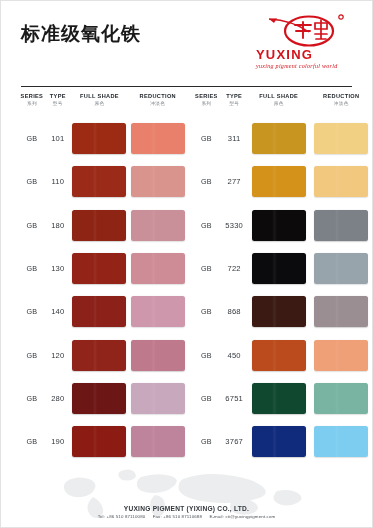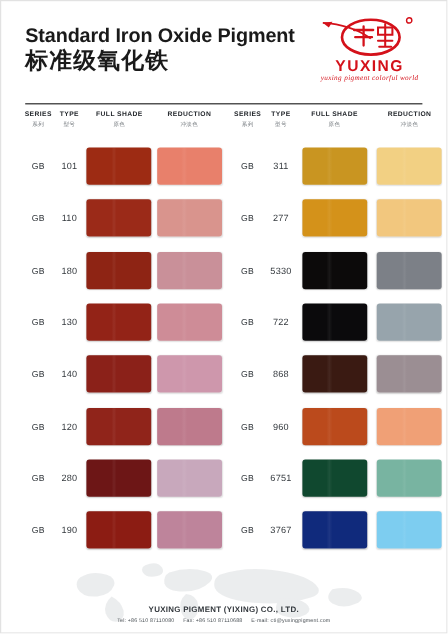--- a/index.html
+++ b/index.html
@@ -53,21 +53,20 @@
     line-height: 1.1;
     white-space: nowrap;
   }
 
   
   .logo {
     position: absolute;
     right: 12px;
     top: 12px;
     width: 104px;
-    text-align: center;
   }
   .logo-mark {
     position: relative;
     height: 34px;
   }
   .logo-mark svg { display: block; margin: 0 auto; }
   .logo-word {
     font-size: 13px;
     font-weight: bold;
     color: #d4111a;
@@ -239,21 +238,20 @@
   }
   .footer-contact span { margin: 0 3px; }
 </style>
 </head>
 <body>
 
 <div class="page">
 
   <div class="header">
     <div class="title-block">
-      <div class="title-en">Standard Iron Oxide Pigment</div>
       <div class="title-cn">标准级氧化铁</div>
     </div>
 
     <div class="logo">
       <div class="logo-mark">
         <svg width="86" height="34" viewBox="0 0 86 34">
           <ellipse cx="44" cy="18" rx="24" ry="14.5" fill="none" stroke="#d4111a" stroke-width="2.2"></ellipse>
           <path d="M4 6 C 22 7, 34 12, 44 19" fill="none" stroke="#d4111a" stroke-width="1.5"></path>
           <path d="M4 6 L 12 5.2 L 9 10 Z" fill="#d4111a"></path>
           <path d="M30 12 L 46 12 M38 9 L38 25 M31 18 L45 18" stroke="#d4111a" stroke-width="1.9" fill="none" stroke-linecap="round"></path>
@@ -437,21 +435,21 @@
           <div class="c-type">868</div>
           <div class="c-swatch">
             <div class="chip" style="background: rgb(58, 26, 18);"></div>
           </div>
           <div class="c-swatch red">
             <div class="chip" style="background: rgb(155, 142, 147);"></div>
           </div>
         </div>
         <div class="row">
           <div class="c-series">GB</div>
-          <div class="c-type">960</div>
+          <div class="c-type">450</div>
           <div class="c-swatch">
             <div class="chip" style="background: rgb(187, 74, 28);"></div>
           </div>
           <div class="c-swatch red">
             <div class="chip light" style="background: rgb(240, 160, 118);"></div>
           </div>
         </div>
         <div class="row">
           <div class="c-series">GB</div>
           <div class="c-type">6751</div>

